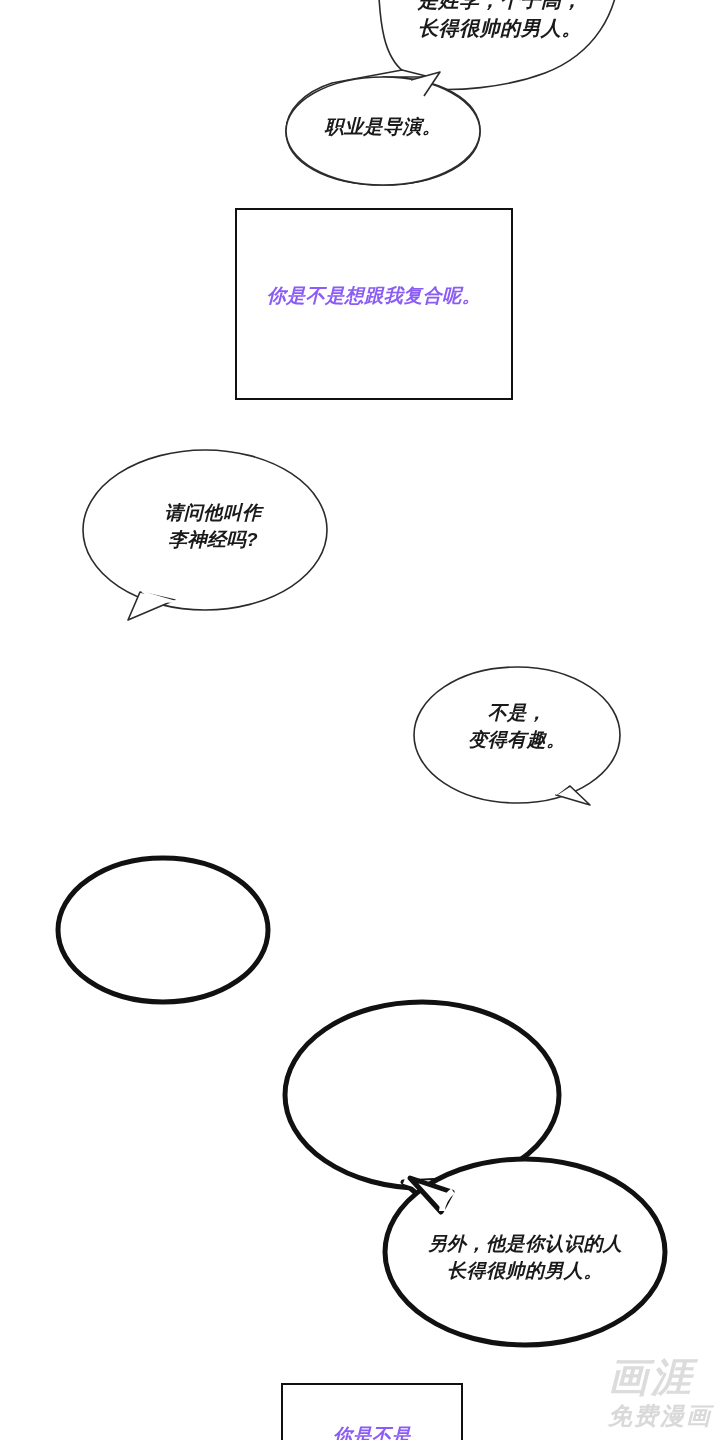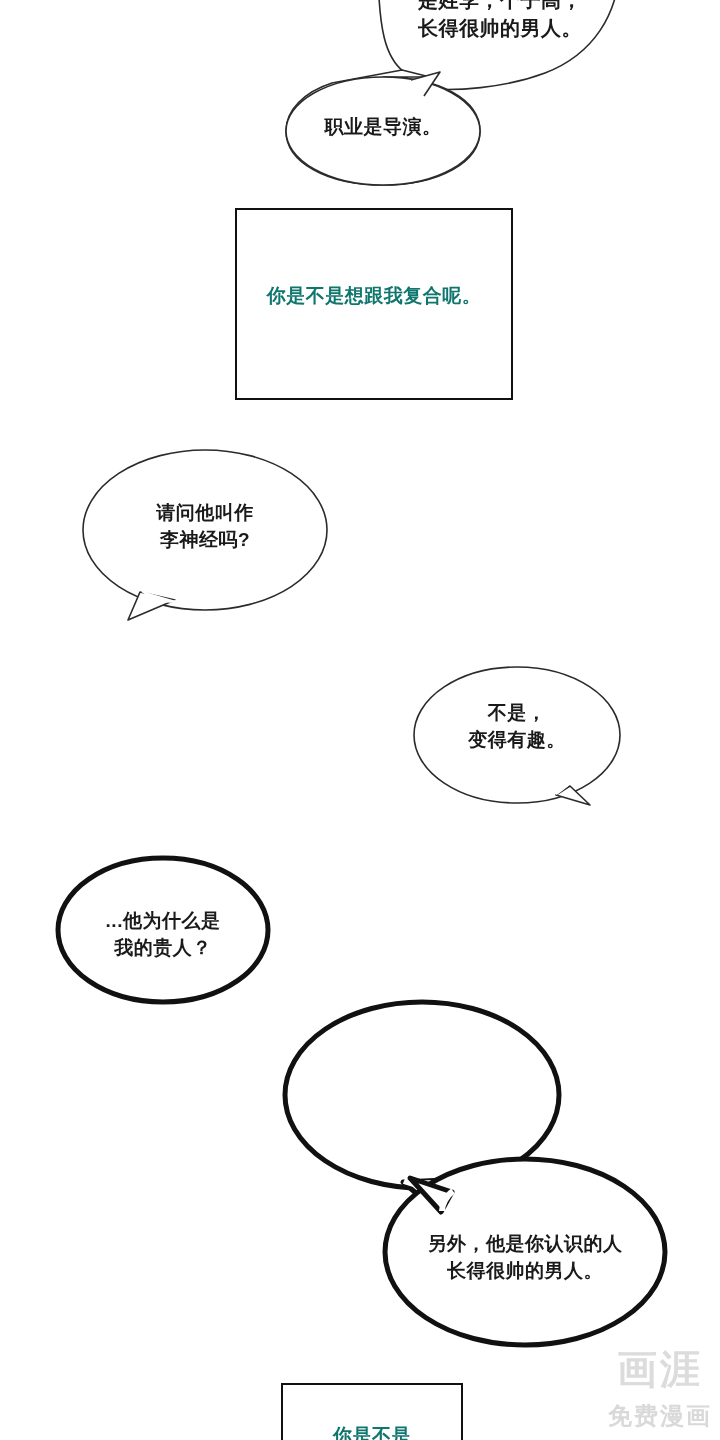--- a/index.html
+++ b/index.html
@@ -9,20 +9,21 @@
   }
   body {
     font-family: "Liberation Sans", "DejaVu Sans", sans-serif;
   }
   #page {
     position: relative;
     width: 720px;
     height: 1440px;
     background: #ffffff;
     overflow: hidden;
+    font-style: italic;
   }
 
   
   .bubble-text {
     position: absolute;
     z-index: 5;
     text-align: center;
     color: #1a1a1a;
     font-weight: bold;
     line-height: 1.42;
@@ -46,50 +47,50 @@
     position: absolute;
     background: #ffffff;
     border: 2px solid #111111;
     box-sizing: border-box;
     z-index: 3;
   }
   .panel-text {
     position: absolute;
     z-index: 6;
     text-align: center;
-    color: #0f766e;
+    color: #8b5cf6;
     font-weight: bold;
     letter-spacing: .5px;
     line-height: 1.4;
     white-space: pre-line;
   }
 
   
   .watermark {
     position: absolute;
     right: 8px;
     bottom: 8px;
     z-index: 8;
-    text-align: center;
+    text-align: left;
     user-select: none;
   }
   .wm-logo {
     font-size: 40px;
     font-weight: bold;
     color: #dcdcdc;
     letter-spacing: 3px;
     line-height: 1.05;
     text-shadow: 0 0 3px rgba(255,255,255,.9);
   }
   .wm-sub {
     font-size: 24px;
     font-weight: bold;
     color: #d9d9d9;
     letter-spacing: 2px;
-    margin-top: 10px;
+    margin-top: 2px;
   }
 </style>
 </head>
 <body>
 
 <div id="page">
 
   <svg class="art" viewBox="0 0 720 1440" xmlns="http://www.w3.org/2000/svg">
 
     <g>
@@ -142,28 +143,26 @@
       <path d="M 452,1192 L 410,1178 L 441,1212 Z" fill="#ffffff" stroke="#111111" stroke-width="5" stroke-linejoin="round"></path>
       <path d="M 442,1211 C 442,1205 446,1196 453,1191" fill="#ffffff" stroke="#ffffff" stroke-width="6"></path>
     </g>
   </svg>
 
   <div class="bubble-text" style="left:378px; top:-14px; width:244px; font-size:20px;">是姓李，个子高，
 长得很帅的男人。</div>
 
   <div class="bubble-text" style="left:286px; top:114px; width:194px; font-size:19px;">职业是导演。</div>
 
-  <div class="bubble-text" style="left:84px; top:500px; width:242px; font-size:19px;">请问他叫作
+  <div class="bubble-text" style="left:92px; top:500px; width:242px; font-size:19px;">请问他叫作
 李神经吗?</div>
 
   <div class="bubble-text" style="left:415px; top:700px; width:204px; font-size:19px;">不是，
 变得有趣。</div>
 
-  <div class="bubble-text" style="left:59px; top:908px; width:208px; font-size:19px;">...他为什么是
-我的贵人？</div>
 
 
   <div class="bubble-text" style="left:386px; top:1231px; width:278px; font-size:19px;">另外，他是你认识的人
 长得很帅的男人。</div>
 
   <div class="panel" style="left:235px; top:208px; width:278px; height:192px;"></div>
   <div class="panel-text" style="left:235px; top:283px; width:278px; font-size:19px;">你是不是想跟我复合呢。</div>
 
   <div class="panel" style="left:281px; top:1383px; width:182px; height:80px;"></div>
   <div class="panel-text" style="left:281px; top:1423px; width:182px; font-size:19px; overflow:hidden;">你是不是</div>

